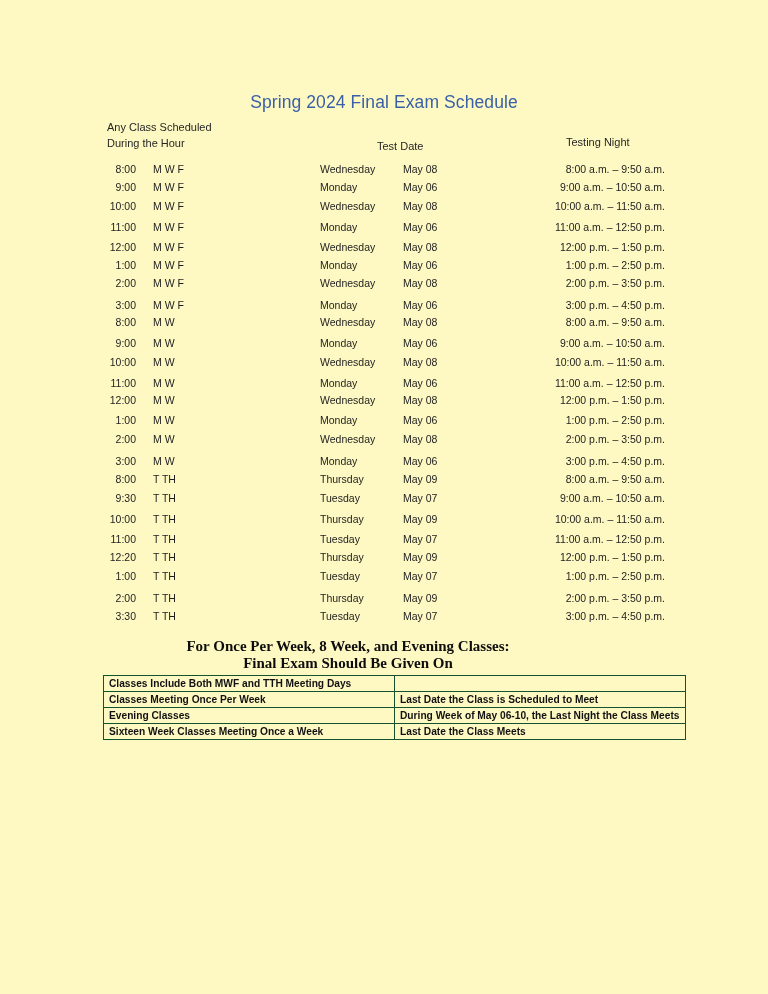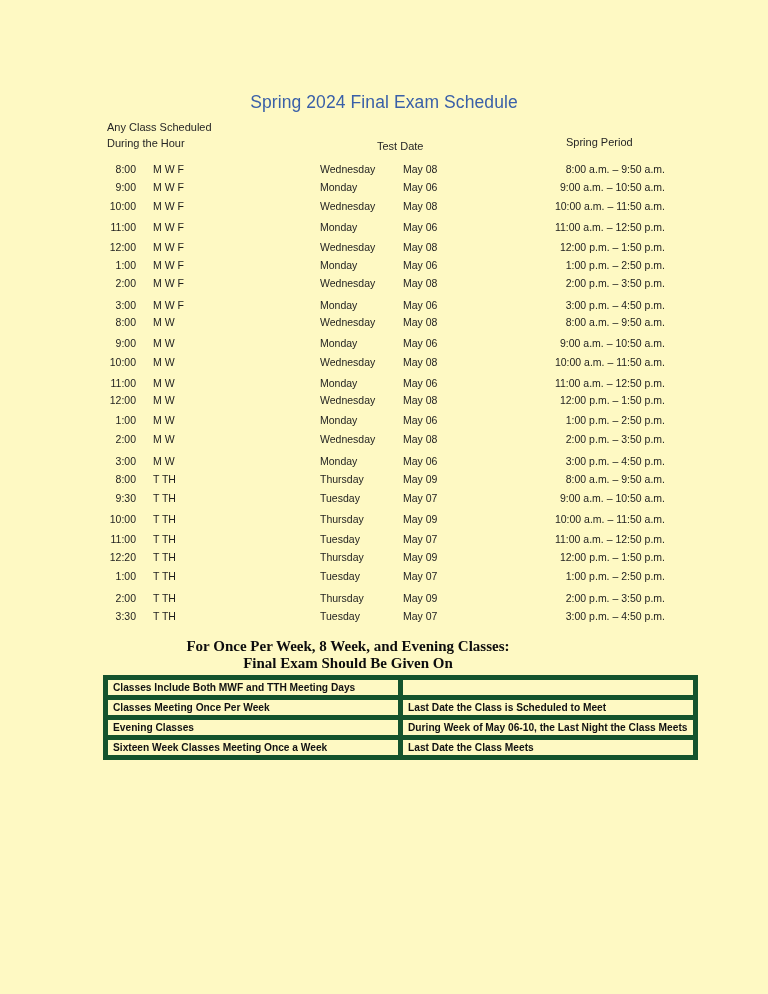--- a/index.html
+++ b/index.html
@@ -126,21 +126,21 @@
   
   .rules-table {
     position: absolute;
     left: 103px;
     top: 675px;
     width: 570px;
     border-collapse: collapse;
     table-layout: fixed;
   }
   .rules-table td {
-    border: 5px solid #14532d;
+    border: 1px solid #14532d;
     font-family: "Liberation Sans", sans-serif;
     font-size: 10.2px;
     font-weight: bold;
     color: #111111;
     padding: 1px 0 1px 5px;
     height: 13px;
     line-height: 13px;
     white-space: nowrap;
     overflow: hidden;
   }
@@ -151,21 +151,21 @@
 <body>
 
 <div class="page">
 
   <div class="doc-title">Spring 2024 Final Exam Schedule</div>
 
   <div class="col-head col-head-hour"><span>Any Class Scheduled</span><br><span>During the Hour</span></div>
 
   <div class="col-head col-head-testdate">Test Date</div>
 
-  <div class="col-head col-head-period">Spring Period</div>
+  <div class="col-head col-head-period">Testing Night</div>
 
   <div class="sched" id="schedule-body">
       <div class="sched-row" style="top: 163px;">
         <div class="cell c-time">8:00</div>
         <div class="cell c-days">M W F</div>
         <div class="cell c-weekday">Wednesday</div>
         <div class="cell c-date">May 08</div>
         <div class="cell c-period">8:00 a.m. – 9:50 a.m.</div>
       </div>
       <div class="sched-row" style="top: 181px;">

